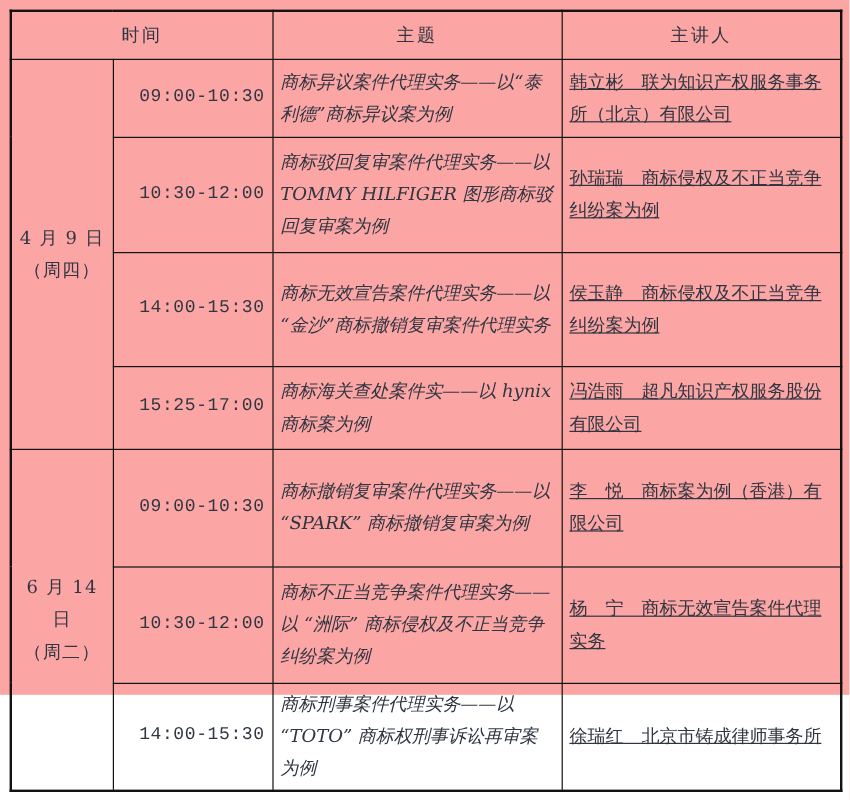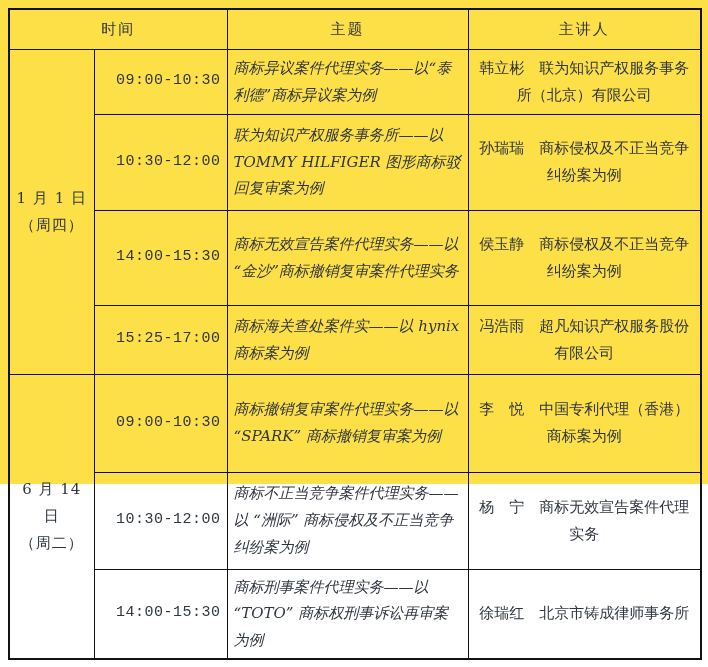--- a/index.html
+++ b/index.html
@@ -7,22 +7,22 @@
     padding: 0;
     background: #ffffff;
     width: 708px;
     height: 667px;
     overflow: hidden;
     font-family: "DejaVu Serif", "Liberation Serif", serif;
   }
   .page {
     position: relative;
     width: 708px;
-    height: 484px;
-    background: #fde047;
+    height: 579px;
+    background: #fca5a5;
   }
   table.schedule {
     position: absolute;
     left: 8px;
     top: 8px;
     width: 692px;
     border-collapse: collapse;
     table-layout: fixed;
     border: 2px solid #121212;
     color: #2f3640;
@@ -54,23 +54,24 @@
     font-size: 14.5px;
     letter-spacing: 0.5px;
   }
   td.topic {
     text-align: left;
     padding-left: 7px;
     padding-right: 4px;
     font-style: italic;
   }
   td.speaker {
-    text-align: center;
+    text-align: left;
     padding-left: 9px;
     padding-right: 6px;
+    text-decoration: underline;
   }
   tr.hrow   { height: 40px; }
   tr.r1     { height: 65px; }
   tr.r2     { height: 96px; }
   tr.r3     { height: 95px; }
   tr.r4     { height: 69px; }
   tr.r5     { height: 98px; }
   tr.r6     { height: 97px; }
   tr.r7     { height: 90px; }
 </style>
@@ -88,51 +89,51 @@
 
     <tbody>
         <tr class="hrow">
       <th class="hdr" colspan="2">时间</th>
       <th class="hdr">主题</th>
       <th class="hdr">主讲人</th>
     </tr>
 
     <tr class="r1">
       <td class="date" rowspan="4">
-        <div>1 月 1 日</div>
+        <div>4 月 9 日</div>
         <div>（周四）</div>
       </td>
       <td class="time">09:00-10:30</td>
       <td class="topic">商标异议案件代理实务——以“泰利德”商标异议案为例</td>
       <td class="speaker">韩立彬　联为知识产权服务事务所（北京）有限公司</td>
     </tr>
     <tr class="r2">
       <td class="time">10:30-12:00</td>
-      <td class="topic">联为知识产权服务事务所——以 TOMMY HILFIGER 图形商标驳回复审案为例</td>
+      <td class="topic">商标驳回复审案件代理实务——以 TOMMY HILFIGER 图形商标驳回复审案为例</td>
       <td class="speaker">孙瑞瑞　商标侵权及不正当竞争纠纷案为例</td>
     </tr>
     <tr class="r3">
       <td class="time">14:00-15:30</td>
       <td class="topic">商标无效宣告案件代理实务——以“金沙”商标撤销复审案件代理实务</td>
       <td class="speaker">侯玉静　商标侵权及不正当竞争纠纷案为例</td>
     </tr>
     <tr class="r4">
       <td class="time">15:25-17:00</td>
       <td class="topic">商标海关查处案件实——以 hynix 商标案为例</td>
       <td class="speaker">冯浩雨　超凡知识产权服务股份有限公司</td>
     </tr>
 
     <tr class="r5">
       <td class="date" rowspan="3">
         <div>6 月 14 日</div>
         <div>（周二）</div>
       </td>
       <td class="time">09:00-10:30</td>
       <td class="topic">商标撤销复审案件代理实务——以 “SPARK” 商标撤销复审案为例</td>
-      <td class="speaker">李　悦　中国专利代理（香港）商标案为例</td>
+      <td class="speaker">李　悦　商标案为例（香港）有限公司</td>
     </tr>
     <tr class="r6">
       <td class="time">10:30-12:00</td>
       <td class="topic">商标不正当竞争案件代理实务——以 “洲际” 商标侵权及不正当竞争纠纷案为例</td>
       <td class="speaker">杨　宁　商标无效宣告案件代理实务</td>
     </tr>
     <tr class="r7">
       <td class="time">14:00-15:30</td>
       <td class="topic">商标刑事案件代理实务——以 “TOTO” 商标权刑事诉讼再审案为例</td>
       <td class="speaker">徐瑞红　北京市铸成律师事务所</td>

